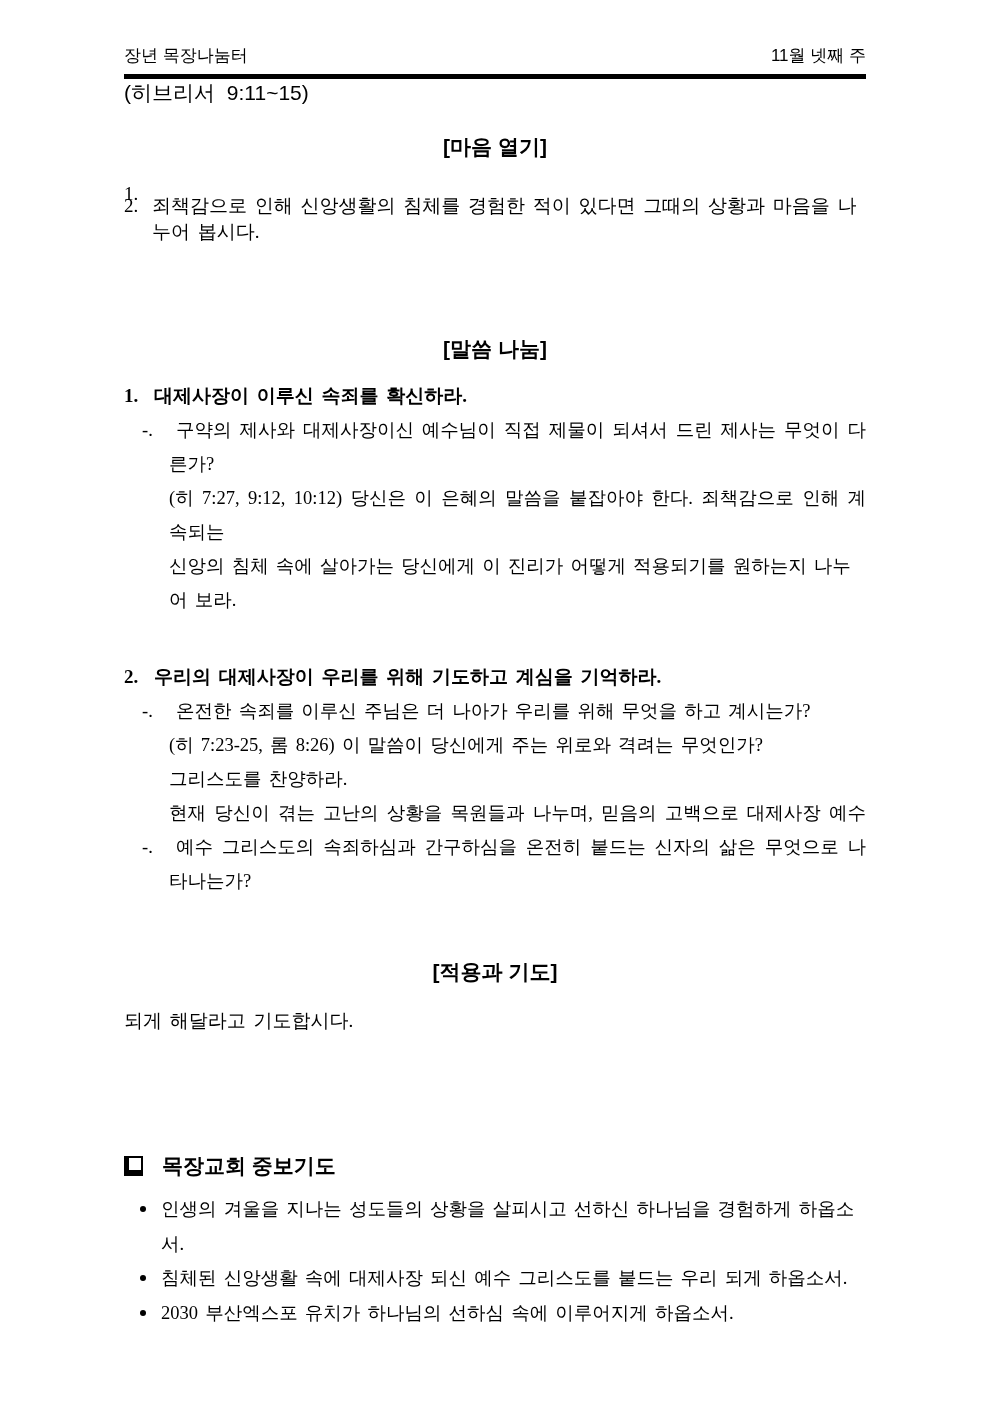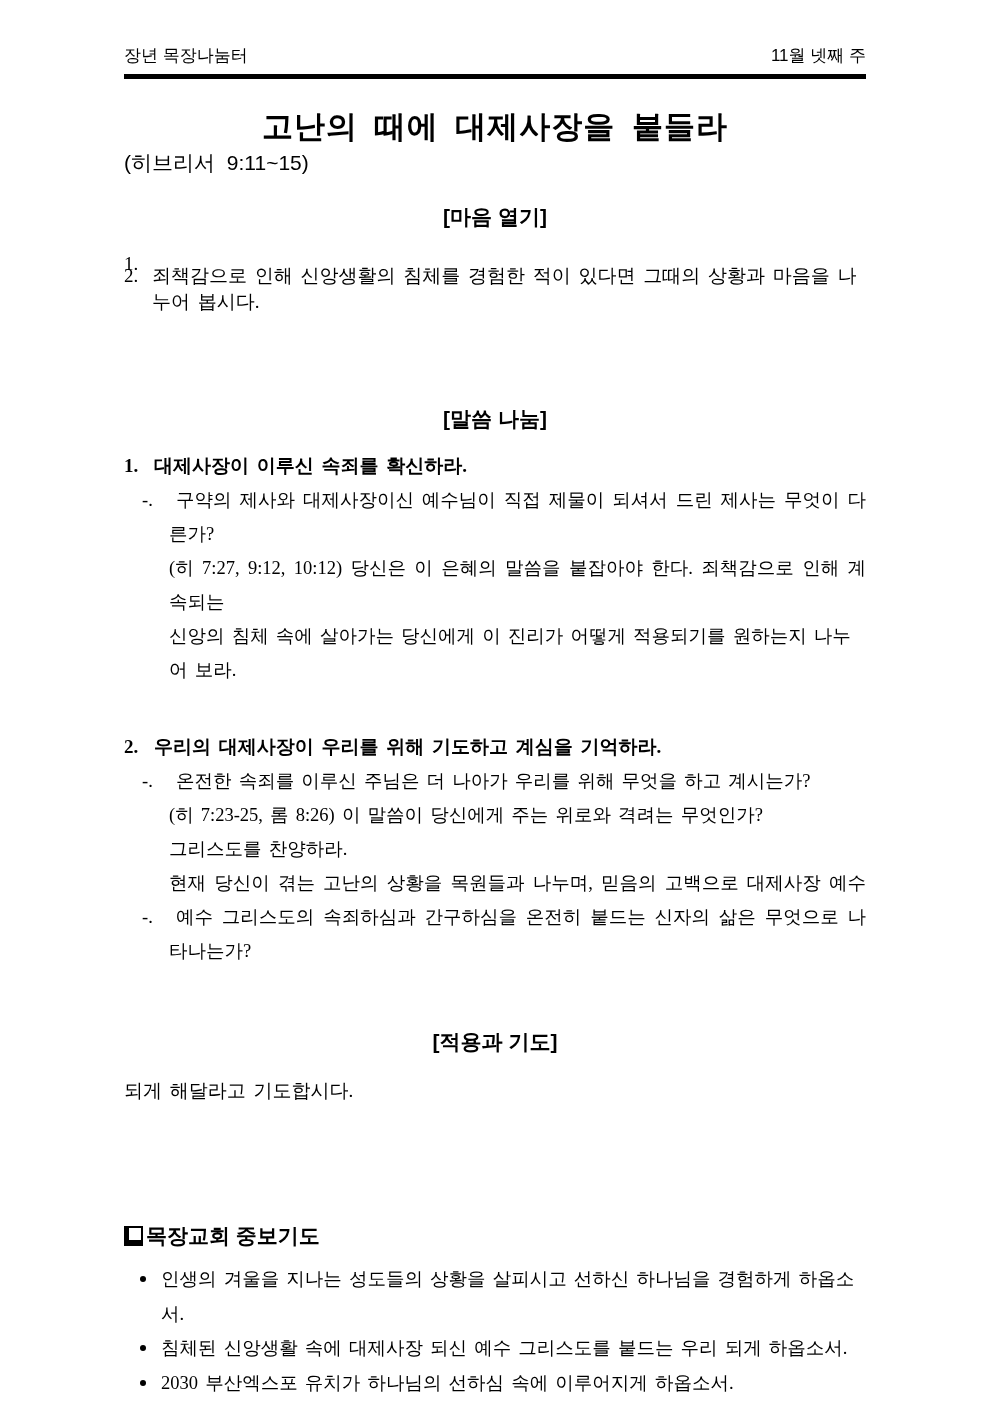--- a/index.html
+++ b/index.html
@@ -68,21 +68,21 @@
   .ms-bullet .marker { position:absolute; left:18px; top:0; }
   .ms-line.first-line { text-indent:7px; }
   .stretch { text-align:justify; text-align-last:justify; }
 
   
   .apply-para { margin-top:18px; font-size:19px; line-height:35px; word-spacing:3px; }
 
   
   .inter-heading {
     margin-top:114px;
-    display:flex; align-items:center; gap:3px;
+    display:flex; align-items:center; gap:19px;
     font-family:"Liberation Sans", sans-serif;
     font-weight:bold; font-size:21px; line-height:28px;
   }
   .checkbox {
     width:19px; height:20px; box-sizing:border-box;
     border:2px solid #000;
     border-left-width:5px; border-bottom-width:6px;
     background:#fff;
   }
   .inter-list { margin-top:12px; }
@@ -99,21 +99,20 @@
 <body>
 
 <div class="page">
 
   <div class="hdr">
     <span>장년 목장나눔터</span>
     <span>11월 넷째 주</span>
   </div>
   <div class="rule"></div>
 
-  <div class="doc-title">고난의 때에 대제사장을 붙들라</div>
   <div class="doc-subtitle">(히브리서 9:11~15)</div>
 
   <div class="sec-heading opening">[마음 열기]</div>
 
   <div class="open-item first">
     <span class="num">1.</span>
   </div>
   <div class="open-item second">
     <span class="num">2.</span>
     <span>죄책감으로 인해 신앙생활의 침체를 경험한 적이 있다면 그때의 상황과 마음을 나누어 봅시다.</span>

